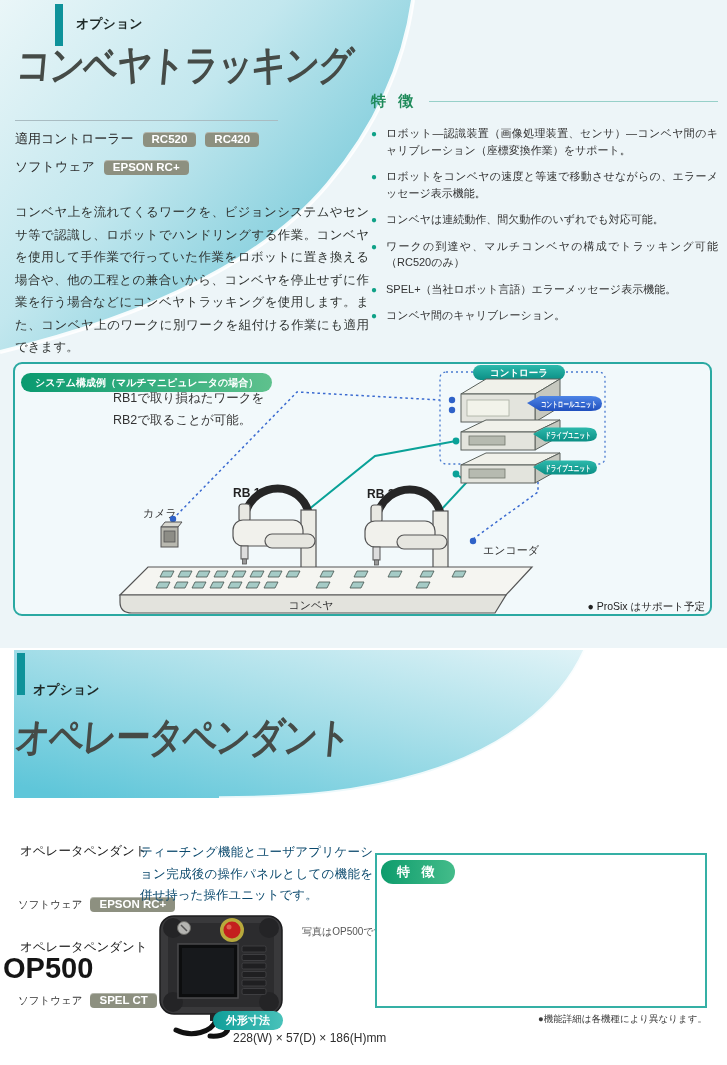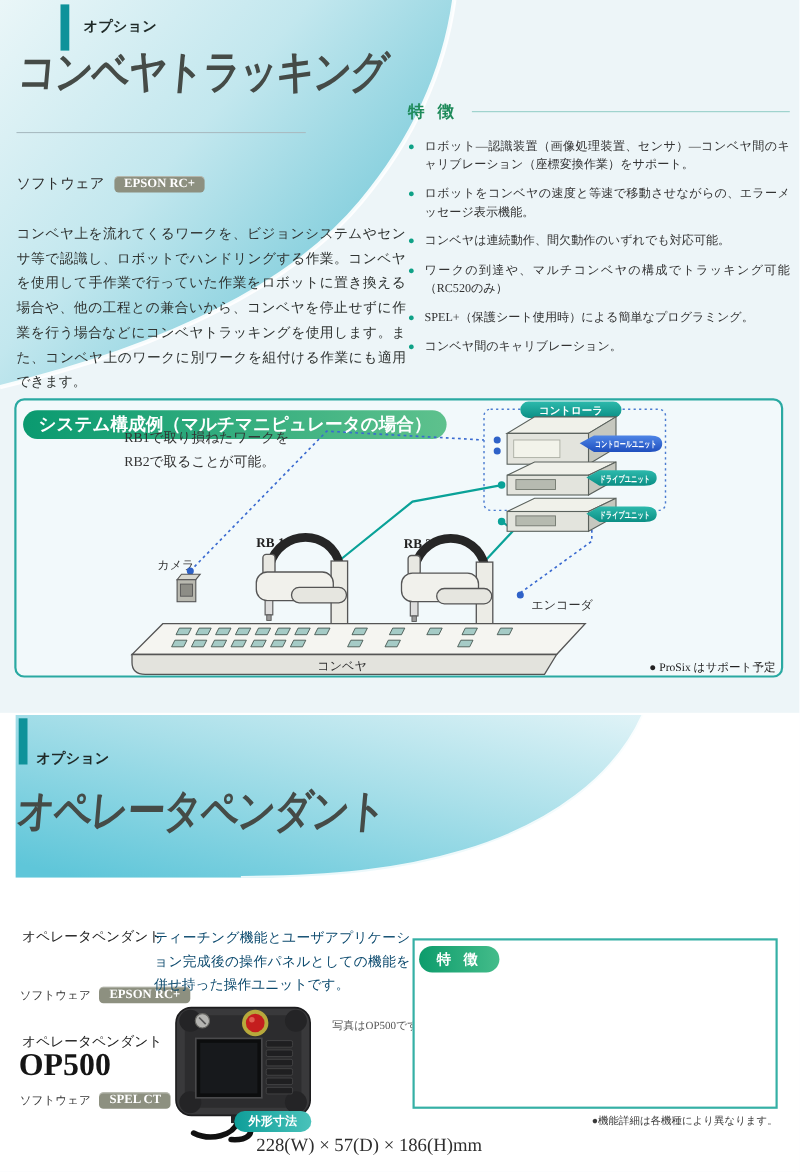--- a/index.html
+++ b/index.html
@@ -1,17 +1,17 @@
 <!DOCTYPE html>
 <html><head>
 <meta charset="utf-8">
 <style>
   html,body{margin:0;padding:0;background:#fff;}
   .page{position:relative;width:727px;height:1065px;overflow:hidden;background:#ffffff;
-        font-family:Liberation Serif, serif;color:#333;}
+        font-family:Liberation Sans, sans-serif;color:#333;}
   .abs{position:absolute;}
 
   .s1-bg{left:0;top:0;width:727px;height:648px;background:#edf5f8;}
 
   .tag-bar{width:8px;height:42px;background:#0e929a;}
   .tag-text{font-size:13px;font-weight:bold;color:#1f2a28;white-space:nowrap;}
 
   .big-title{font-size:41px;font-weight:bold;color:#454b47;letter-spacing:-2px;white-space:nowrap;
              transform:scaleX(.84) skewX(-6deg);transform-origin:0 100%;}
 
@@ -25,32 +25,32 @@
   .feat-head{display:flex;align-items:center;gap:12px;}
   .feat-head .feat-head-label{font-size:15px;font-weight:bold;color:#1e8a5a;letter-spacing:4px;white-space:nowrap;}
   .feat-head .feat-rule{flex:1;height:1px;background:#97d0c9;}
   ul.features{list-style:none;margin:14px 0 0;padding:0;font-size:11px;line-height:1.5;color:#333;}
   ul.features li{position:relative;padding-left:15px;margin-bottom:10px;text-align:justify;}
   ul.features li::before{content:"●";position:absolute;left:0;top:1px;color:#0fa187;font-size:10px;}
 
   .diagram{left:13px;top:362px;width:699px;height:254px;border:2px solid #2aa9a2;border-radius:9px;
            background:#f2f9fb;box-sizing:border-box;}
   .diag-pill{position:absolute;left:6px;top:9px;background:linear-gradient(90deg,#0a9a70,#5ec18d);
-             color:#fff;font-size:16px;font-weight:bold;padding:2.5px 14px;border-radius:13px;white-space:nowrap;}
+             color:#fff;font-size:10px;font-weight:bold;padding:2.5px 14px;border-radius:13px;white-space:nowrap;}
 
   .s2-title-wrap{left:13px;top:710px;}
   .prod-cat{font-size:12.5px;color:#1c1c1c;white-space:nowrap;}
   .prod-name{font-size:29px;font-weight:bold;color:#151515;white-space:nowrap;}
   .soft-row{display:flex;align-items:center;gap:8px;font-size:10.5px;color:#333;white-space:nowrap;}
 
   .desc{font-size:12.5px;line-height:1.72;color:#0c4a6e;text-align:justify;}
   .caption{font-size:10px;color:#565656;white-space:nowrap;}
   .dim-pill{background:linear-gradient(90deg,#0f9e99,#49c2ba);color:#fff;font-size:11px;font-weight:bold;
             padding:2px 13px;border-radius:11px;white-space:nowrap;display:inline-block;}
-  .dim-text{font-size:17px;color:#2e2e2e;white-space:nowrap;}
+  .dim-text{font-size:12px;color:#2e2e2e;white-space:nowrap;}
 
   .s2-box{left:375px;top:853px;width:332px;height:155px;border:2px solid #35b0a5;background:#fff;box-sizing:border-box;}
   .s2-pill{position:absolute;left:4px;top:5px;background:linear-gradient(90deg,#0d9c6c,#44bc8a);color:#fff;
            font-weight:bold;font-size:13px;padding:3px 16px;border-radius:14px;letter-spacing:4px;white-space:nowrap;}
   ul.features2{list-style:none;margin:9px 8px 0 58px;padding:0;font-size:10px;line-height:1.55;color:#2e2e2e;}
   ul.features2 li{position:relative;padding-left:12px;margin-bottom:5.5px;}
   ul.features2 li::before{content:"●";position:absolute;left:0;top:0;color:#12a088;font-size:8.5px;}
   .footnote2{font-size:9.5px;color:#3a3a3a;white-space:nowrap;text-align:right;}
 </style>
 </head>
@@ -69,38 +69,43 @@
     </defs>
     <path d="M0,0 H413 C404,64 378,124 328,184 C268,256 158,314 0,352 Z" fill="url(#gsw)"></path>
     <path d="M413,0 C404,64 378,124 328,184 C268,256 158,314 0,352" fill="none" stroke="#ffffff" stroke-width="4" opacity="0.9"></path>
   </svg>
 
   <div class="abs tag-bar" style="left:55px;top:4px;"></div>
   <div class="abs tag-text" style="left:76px;top:15px;">オプション</div>
   <div class="abs big-title" style="left:14px;top:38px;">コンベヤトラッキング</div>
 
   <div class="abs hr1" style="left:15px;top:120px;width:263px;"></div>
+  <div class="abs meta-row" style="left:15px;top:130px;">
+    <span>適用コントローラー</span>
+    <span class="badge">RC520</span>
+    <span class="badge">RC420</span>
+  </div>
   <div class="abs meta-row" style="left:15px;top:158px;">
     <span>ソフトウェア</span>
     <span class="badge">EPSON RC+</span>
   </div>
 
   <div class="abs intro" style="left:15px;top:201px;width:354px;">コンベヤ上を流れてくるワークを、ビジョンシステムやセンサ等で認識し、ロボットでハンドリングする作業。コンベヤを使用して手作業で行っていた作業をロボットに置き換える場合や、他の工程との兼合いから、コンベヤを停止せずに作業を行う場合などにコンベヤトラッキングを使用します。また、コンベヤ上のワークに別ワークを組付ける作業にも適用できます。</div>
 
   <div class="abs" style="left:371px;top:92px;width:347px;">
     <div class="feat-head">
       <span class="feat-head-label">特 徴</span>
       <span class="feat-rule"></span>
     </div>
     <ul class="features">
       <li>ロボット―認識装置（画像処理装置、センサ）―コンベヤ間のキャリブレーション（座標変換作業）をサポート。</li>
       <li>ロボットをコンベヤの速度と等速で移動させながらの、エラーメッセージ表示機能。</li>
       <li>コンベヤは連続動作、間欠動作のいずれでも対応可能。</li>
       <li>ワークの到達や、マルチコンベヤの構成でトラッキング可能（RC520のみ）</li>
-      <li>SPEL+（保護シート使用時）による簡単なプログラミング。</li>
+      <li>SPEL+（当社ロボット言語）エラーメッセージ表示機能。</li>
       <li>コンベヤ間のキャリブレーション。</li>
     </ul>
   </div>
 
   <div class="abs diagram">
     <div class="diag-pill">システム構成例（マルチマニピュレータの場合）</div>
     <svg style="position:absolute;left:0;top:0;" width="695" height="250" viewBox="0 0 695 250">
       <defs>
         <linearGradient id="gteal" x1="0" y1="0" x2="0" y2="1">
           <stop offset="0" stop-color="#2db9ac"></stop>
@@ -218,21 +223,21 @@
   <div class="abs tag-text" style="left:33px;top:681px;">オプション</div>
   <div class="abs big-title s2-title-wrap">オペレータペンダント</div>
 
   <div class="abs prod-cat" style="left:20px;top:843px;">オペレータペンダント</div>
   <div class="abs soft-row" style="left:18px;top:897px;">
     <span>ソフトウェア</span>
     <span class="badge">EPSON RC+</span>
   </div>
 
   <div class="abs prod-cat" style="left:20px;top:939px;">オペレータペンダント</div>
-  <div class="abs prod-name" style="left:17px;top:952px;">OP500</div>
+  <div class="abs prod-name" style="left:3px;top:952px;">OP500</div>
   <div class="abs soft-row" style="left:18px;top:993px;">
     <span>ソフトウェア</span>
     <span class="badge">SPEL CT</span>
   </div>
 
   <div class="abs desc" style="left:140px;top:842px;width:233px;">ティーチング機能とユーザアプリケーション完成後の操作パネルとしての機能を併せ持った操作ユニットです。</div>
 
   <svg class="abs" style="left:148px;top:912px;" width="150" height="128" viewBox="0 0 150 128">
     <rect x="12" y="4" width="122" height="98" rx="14" fill="#39393b" stroke="#1c1c1e" stroke-width="1.5"></rect>
     <rect x="20" y="11" width="106" height="84" rx="9" fill="#2c2c2e"></rect>

